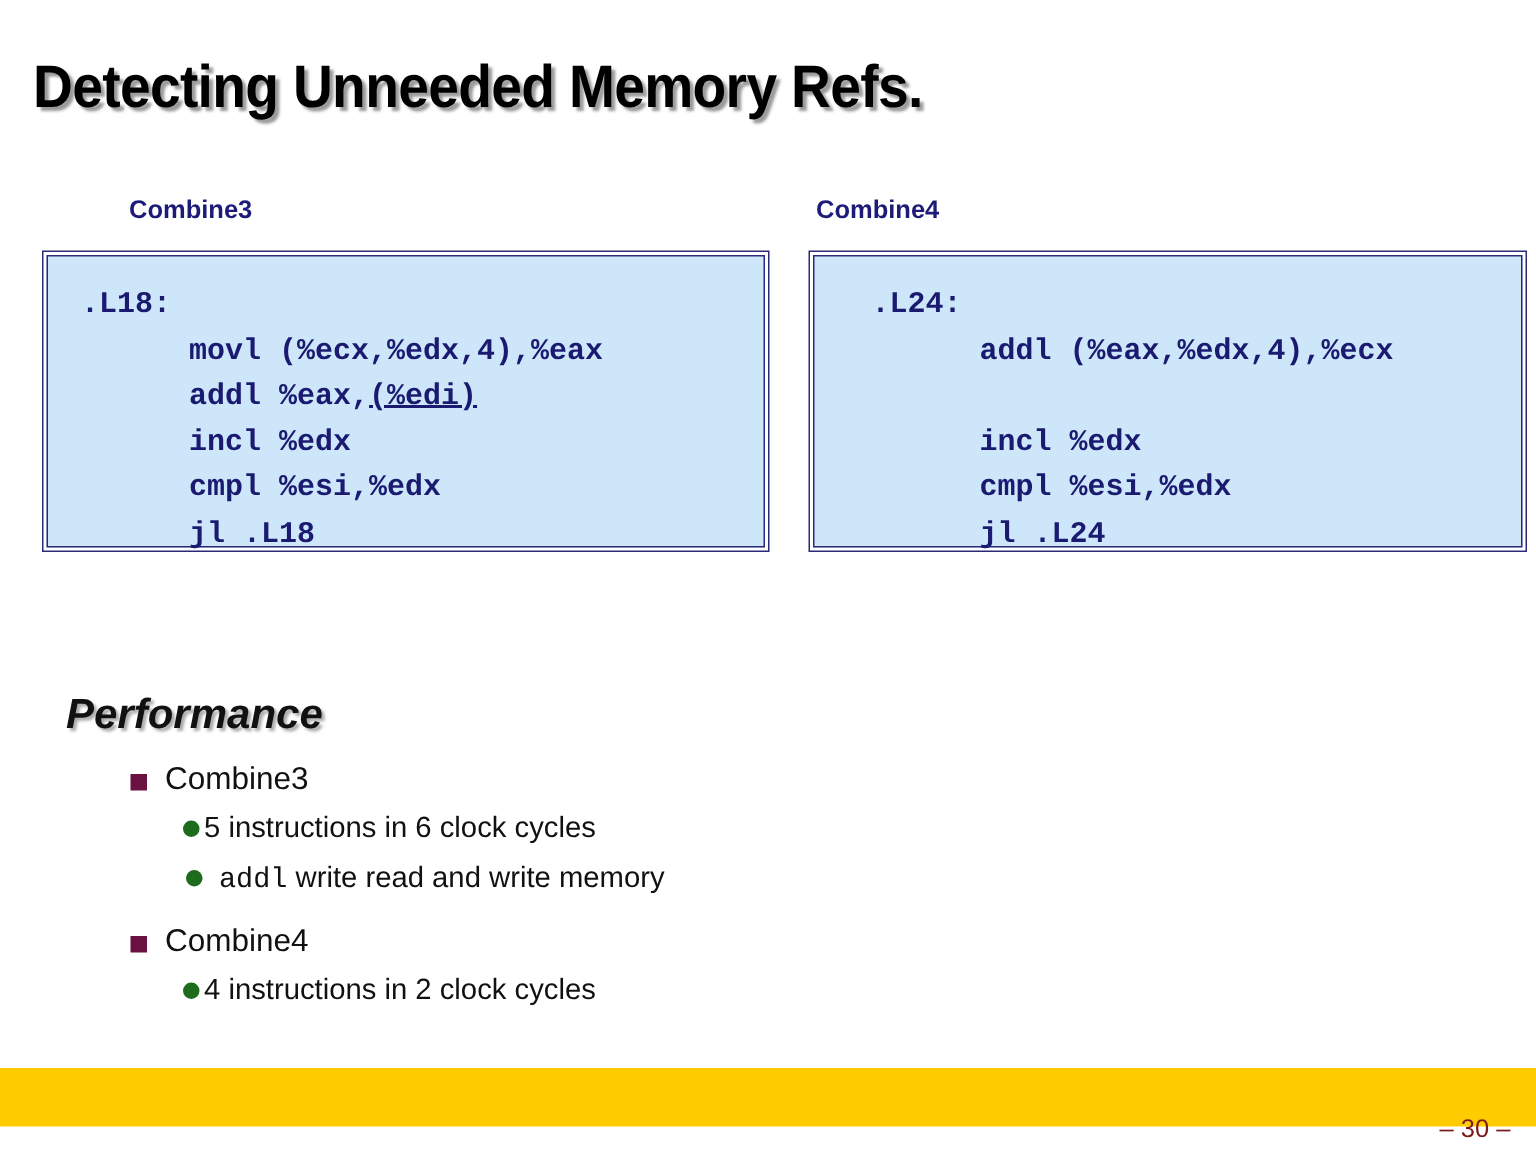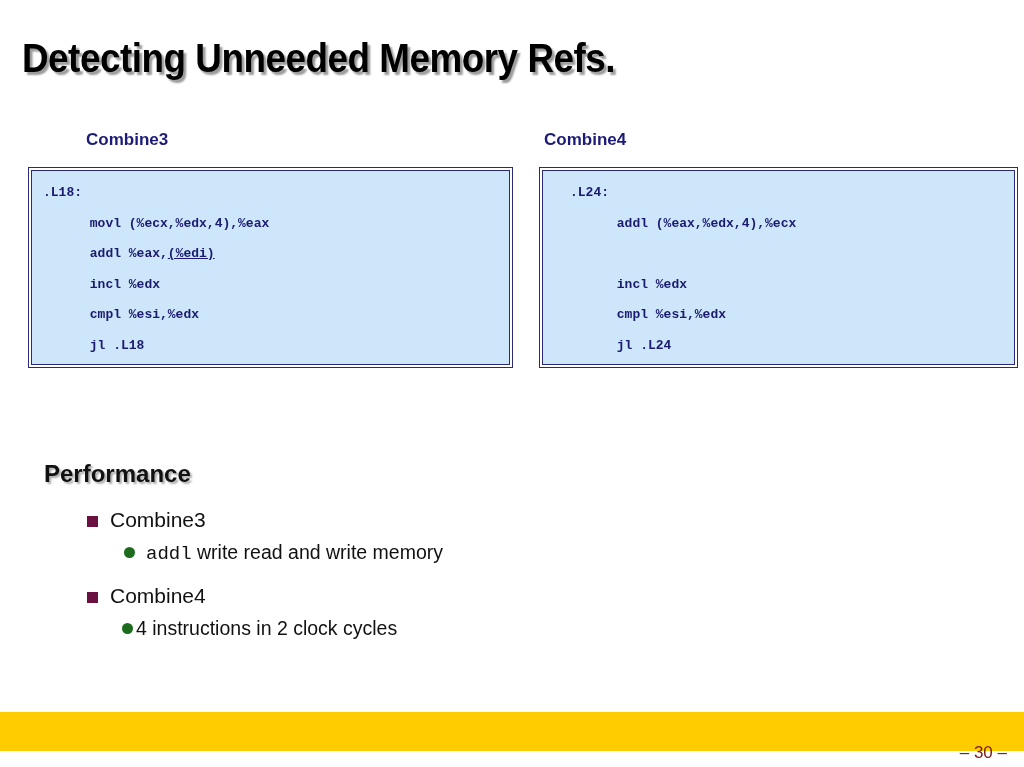--- a/index.html
+++ b/index.html
@@ -54,42 +54,43 @@
   }
   #box-combine3 {
     left: 31px; top: 170px;
     width: 479px; height: 195px;
   }
   #box-combine4 {
     left: 542px; top: 170px;
     width: 473px; height: 195px; padding-left: 16px;
   }
   .code-pre {
-    margin: 1px;
+    margin: 12px;
     padding: 6px 0 0 10px;
     font-family: "Liberation Mono", "DejaVu Sans Mono", monospace;
     font-weight: bold;
-    font-size: 13px;
+    font-size: 20px;
     line-height: 30.5px;
     color: #1a1a70;
     white-space: pre;
   }
   .code-pre .ul { text-decoration: underline; }
 
   
   .section-head {
     position: absolute;
     left: 44px;
     top: 460px;
     font-family: "Liberation Sans", sans-serif;
     font-weight: bold;
-    font-size: 24px;
+    font-size: 28px;
     color: #111111;
     text-shadow: 2px 2px 2px rgba(150,150,150,0.8);
     white-space: nowrap;
+    font-style: italic;
   }
 
   .bullets {
     position: absolute;
     left: 0;
     top: 505px;
     width: 700px;
   }
   .lvl1 {
     position: relative;
@@ -183,20 +184,24 @@
 
 <div class="section-head">Performance</div>
 
 <div class="bullets">
 
   <div class="lvl1">
     <span class="sq"></span>
     <span>Combine3</span>
   </div>
 
+  <div class="lvl2">
+    <span class="dot"></span>
+    <span>5 instructions in 6 clock cycles</span>
+  </div>
 
   <div class="lvl2 indent-dot">
     <span class="dot"></span>
     <span class="mono-inline">addl</span><span> write read and write memory</span>
   </div>
 
   <div class="lvl1 gap-before">
     <span class="sq"></span>
     <span>Combine4</span>
   </div>

